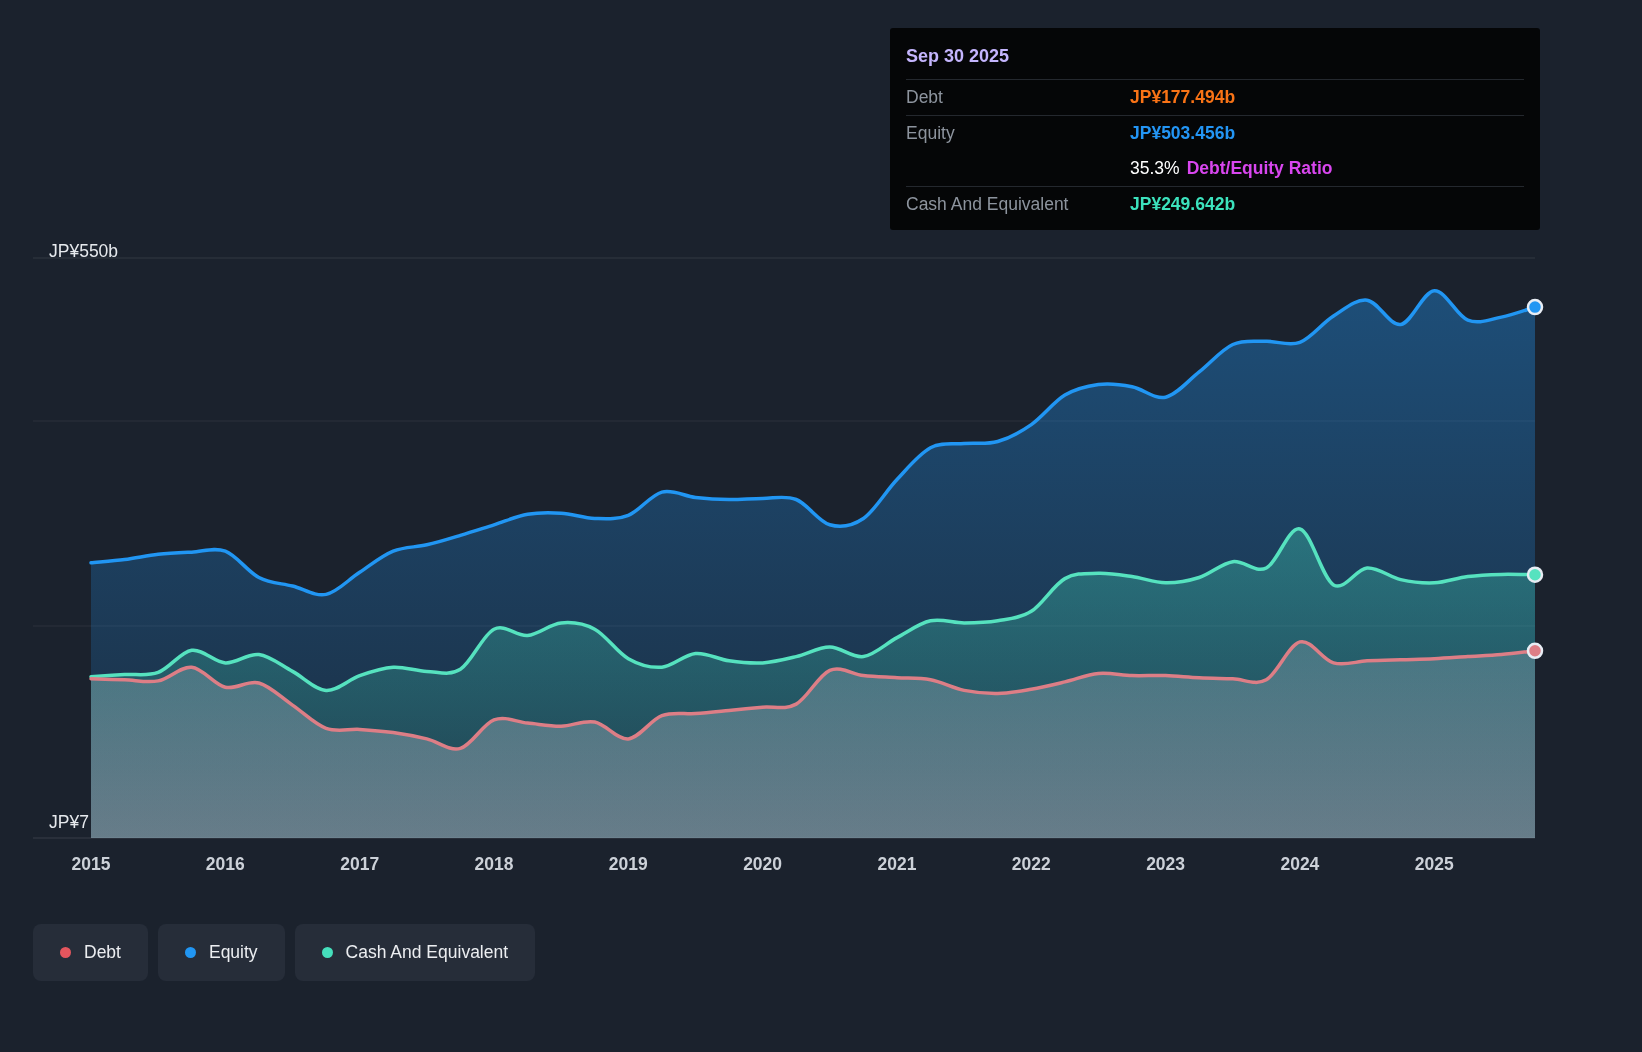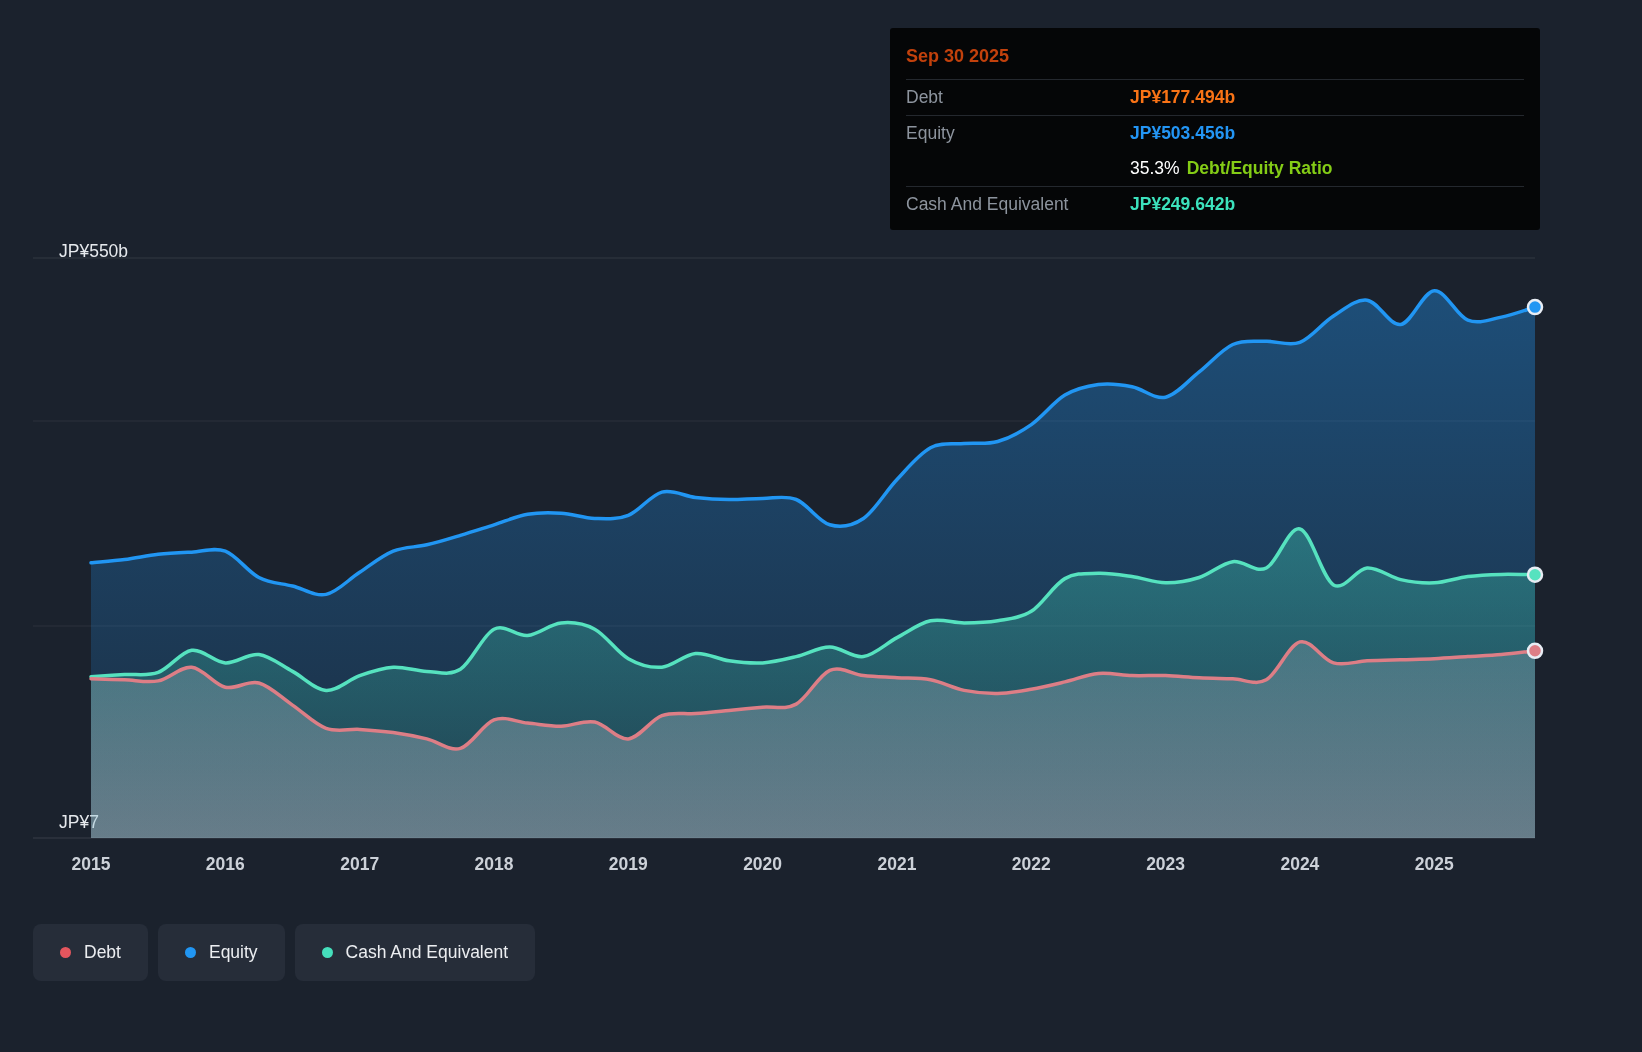--- a/index.html
+++ b/index.html
@@ -13,21 +13,20 @@
   }
   .stage { position: absolute; inset: 0; }
 
   
   .y-label {
     position: absolute;
     left: 49px;
     font-size: 17.5px;
     font-weight: 500;
     color: #e6e9ed;
-    margin-left: 10px;
   }
   .y-label.top { top: 241px; }
   .y-label.bottom { top: 812px; }
 
   
   .chart {
     position: absolute;
     left: 33px;
     top: 258px;
     width: 1502px;
@@ -42,34 +41,34 @@
     top: 28px;
     width: 650px;
     background: #050607;
     border-radius: 3px;
     padding: 10px 16px 8px 16px;
     font-size: 17.5px;
   }
   .tt-title {
     font-weight: 700;
     font-size: 18px;
-    color: #c2410c;
+    color: #c4b5fd;
     padding: 8px 0 12px 0;
   }
   .tt-row {
     display: flex;
     align-items: center;
     padding: 7px 0;
     border-top: 1px solid #24282e;
   }
   .tt-row.no-border { border-top: none; }
   .tt-label { width: 224px; color: #8d949e; flex: none; }
   .tt-value { font-weight: 700; }
   .tt-ratio-bold { color: #ffffff; font-weight: 400; }
-  .tt-ratio-rest { color: #84cc16; font-weight: 600; margin-left: 7px; }
+  .tt-ratio-rest { color: #d946ef; font-weight: 600; margin-left: 7px; }
 
   
   .legend {
     position: absolute;
     left: 33px;
     top: 924px;
     display: flex;
     gap: 10px;
   }
   .pill {

